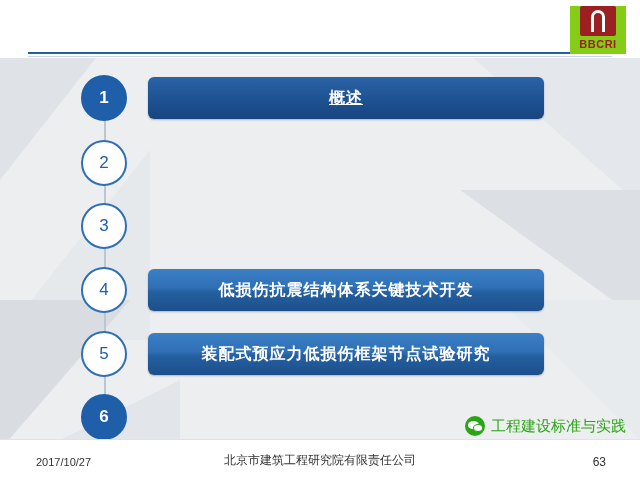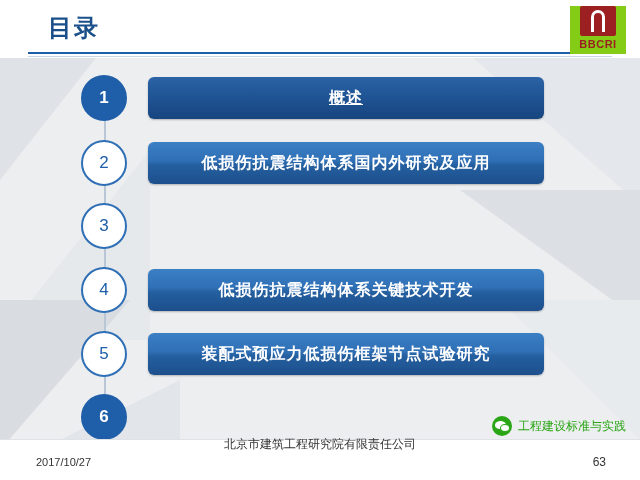--- a/index.html
+++ b/index.html
@@ -168,21 +168,21 @@
   .footer-date {
     position: absolute;
     left: 36px;
     bottom: 12px;
     font-size: 11px;
     color: #333333;
   }
   .footer-center {
     position: absolute;
     left: 0;
-    bottom: 27px;
+    bottom: 11px;
     width: 640px;
     text-align: center;
     font-size: 12px;
     color: #333333;
   }
   .footer-page {
     position: absolute;
     right: 34px;
     bottom: 11px;
     font-size: 12px;
@@ -216,58 +216,56 @@
     content: "";
     position: absolute;
     left: 8px; top: 8px;
     width: 10px; height: 8px;
     background: #ffffff;
     border-radius: 50%;
     border: 1px solid #2aa515;
     box-sizing: border-box;
   }
   .wechat-text {
-    font-size: 12px;
+    font-size: 15px;
     color: #2aa515;
   }
 </style>
 </head>
 <body>
 
 <div id="slide">
 
   <div class="bg-base"></div>
   <div class="poly" style="left:0;top:40px;border-width:140px 110px 0 0;border-color:#dfe3e7 transparent transparent transparent;"></div>
   <div class="poly" style="left:0;top:150px;border-width:0 0 190px 150px;border-color:transparent transparent #e6e9ec transparent;"></div>
   <div class="poly" style="left:0;top:300px;border-width:150px 130px 0 0;border-color:#d9dde2 transparent transparent transparent;"></div>
   <div class="poly" style="left:470px;top:55px;border-width:0 170px 150px 0;border-color:transparent #e4e7eb transparent transparent;"></div>
   <div class="poly" style="left:460px;top:190px;border-width:130px 0 0 180px;border-color:#dcdfe4 transparent transparent transparent;"></div>
   <div class="poly" style="left:500px;top:300px;border-width:0 140px 140px 0;border-color:transparent #e8ebee transparent transparent;"></div>
   <div class="poly" style="left:60px;top:380px;border-width:0 0 60px 120px;border-color:transparent transparent #e2e5e9 transparent;"></div>
 
   <div class="title-area">
-    <div class="title-text">目录</div>
     <div class="title-rule"></div>
     <div class="title-rule2"></div>
     <div class="logo-box">
       <div class="logo-mark"></div>
       <div class="logo-text">BBCRI</div>
     </div>
   </div>
 
   <div class="connector"></div>
 
   <div class="row" style="top:75px;">
     <div class="num-circle active">1</div>
     <div class="bar dark">概述</div>
   </div>
 
   <div class="row" style="top:140px;">
     <div class="num-circle">2</div>
-    <div class="bar">低损伤抗震结构体系国内外研究及应用</div>
   </div>
 
   <div class="row" style="top:203px;">
     <div class="num-circle">3</div>
   </div>
 
   <div class="row" style="top:267px;">
     <div class="num-circle">4</div>
     <div class="bar">低损伤抗震结构体系关键技术开发</div>
   </div>

